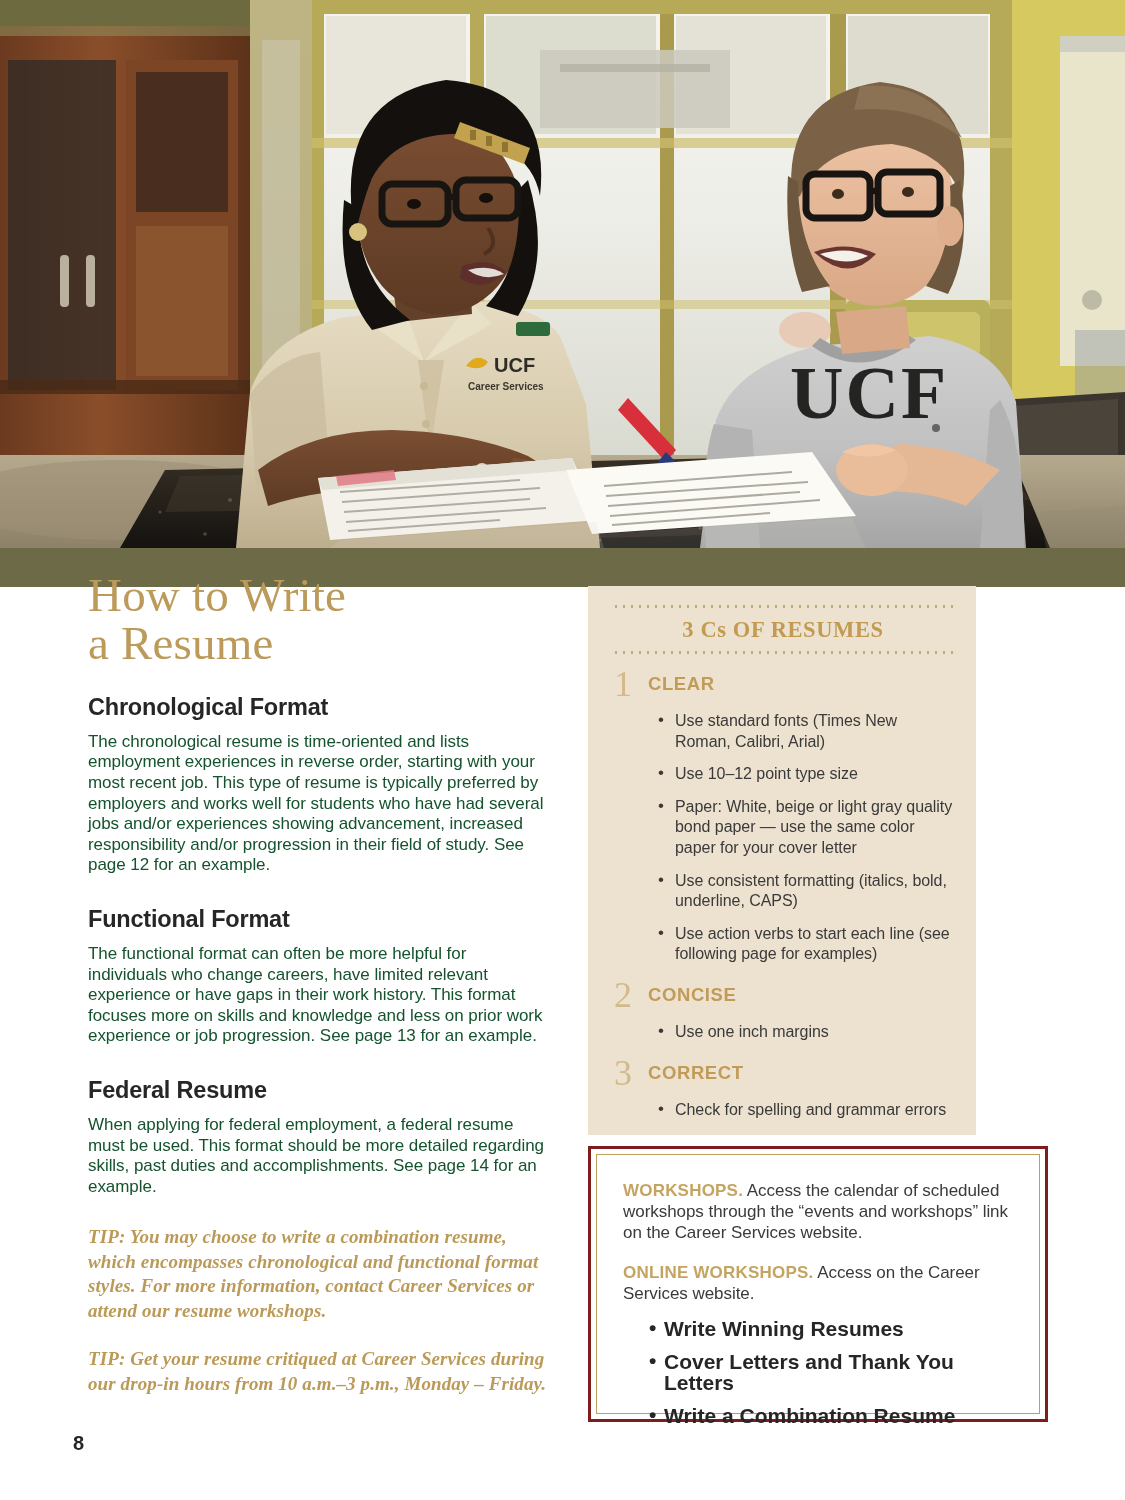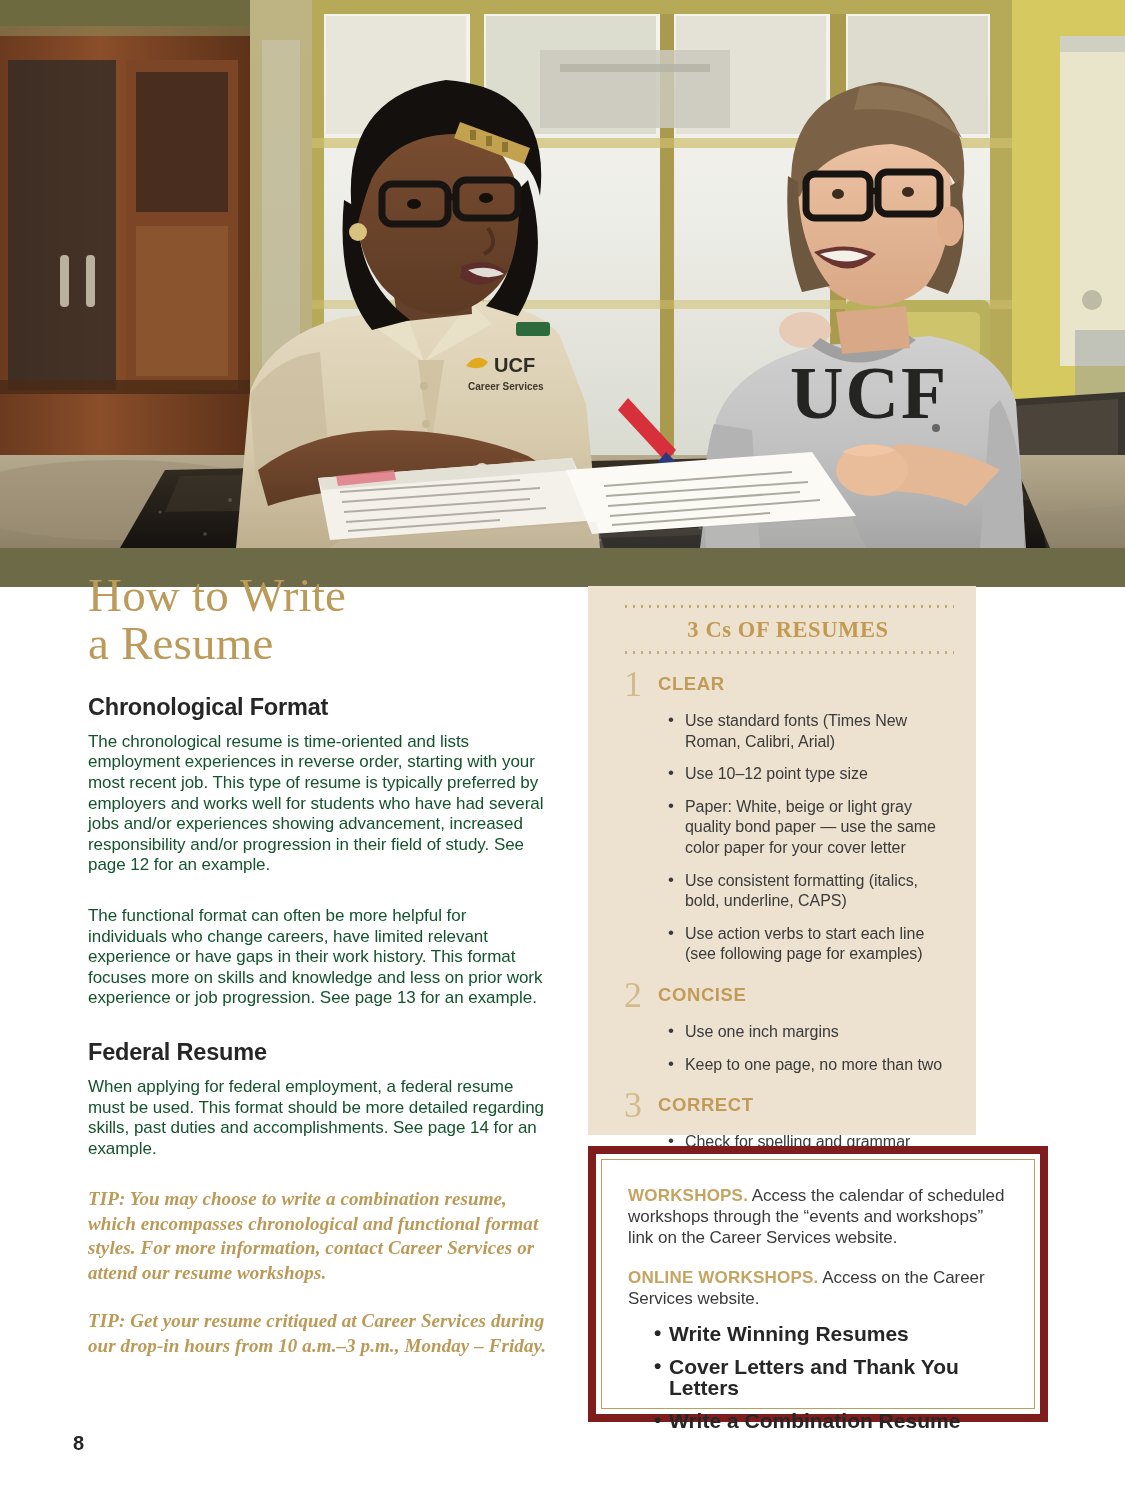--- a/index.html
+++ b/index.html
@@ -85,21 +85,21 @@
   }
 
   
   .cs-panel {
     position: absolute;
     left: 588px;
     top: 586px;
     width: 388px;
     height: 549px;
     background: #ede2cf;
-    padding: 19px 22px 0 34px;
+    padding: 19px 22px 0 24px;
   }
   .dotrule {
     height: 3px;
     background-image: radial-gradient(circle, #c2a875 1.1px, rgba(0,0,0,0) 1.4px);
     background-size: 8px 3px;
     background-repeat: repeat-x;
     background-position: left center;
   }
   .cs-title {
     font-family: "Liberation Serif", serif;
@@ -158,21 +158,21 @@
   }
 
   
   .ws-box {
     position: absolute;
     left: 588px;
     top: 1146px;
     width: 460px;
     height: 276px;
     background: #ffffff;
-    border: 8px solid #7f1d1d;
+    border: 3px solid #7f1d1d;
     padding: 5px;
   }
   .ws-inner {
     width: 100%;
     height: 100%;
     border: 1px solid #bf9d5d;
     padding: 25px 27px 0 26px;
   }
   .ws-p {
     font-family: "Liberation Sans", sans-serif;
@@ -463,20 +463,21 @@
     <h1 class="page-title">
       <span>How to Write</span><br>
       <span>a Resume</span>
     </h1>
 
     <h2 class="sec-head">Chronological Format</h2>
     <p class="body-p">The chronological resume is time-oriented and lists employment experiences in reverse order, starting with your most recent job. This type of resume is typically preferred by employers and works well for students who have had several jobs and/or experiences showing advancement, increased responsibility and/or progression in their field of study. See page 12 for an example.</p>
 
     <div class="gap-lg"></div>
 
+    <h2 class="sec-head">Functional Format</h2>
     <p class="body-p">The functional format can often be more helpful for individuals who change careers, have limited relevant experience or have gaps in their work history. This format focuses more on skills and knowledge and less on prior work experience or job progression. See page 13 for an example.</p>
 
     <div class="gap-lg"></div>
 
     <h2 class="sec-head">Federal Resume</h2>
     <p class="body-p">When applying for federal employment, a federal resume must be used. This format should be more detailed regarding skills, past duties and accomplishments. See page 14 for an example.</p>
 
     <div class="gap-md"></div>
 
     <p class="tip">TIP: You may choose to write a combination resume, which encompasses chronological and functional format styles. For more information, contact Career Services or attend our resume workshops.</p>
@@ -504,21 +505,20 @@
       </ul>
     </div>
 
     <div class="cs-group">
       <div class="cs-head">
         <span class="cs-num">2</span>
         <span class="cs-label">CONCISE</span>
       </div>
       <ul class="cs-list">
         <li>Use one inch margins</li>
-        <li>Keep to one page, no more than two</li>
       </ul>
     </div>
 
     <div class="cs-group">
       <div class="cs-head">
         <span class="cs-num">3</span>
         <span class="cs-label">CORRECT</span>
       </div>
       <ul class="cs-list">
         <li>Check for spelling and grammar errors</li>

